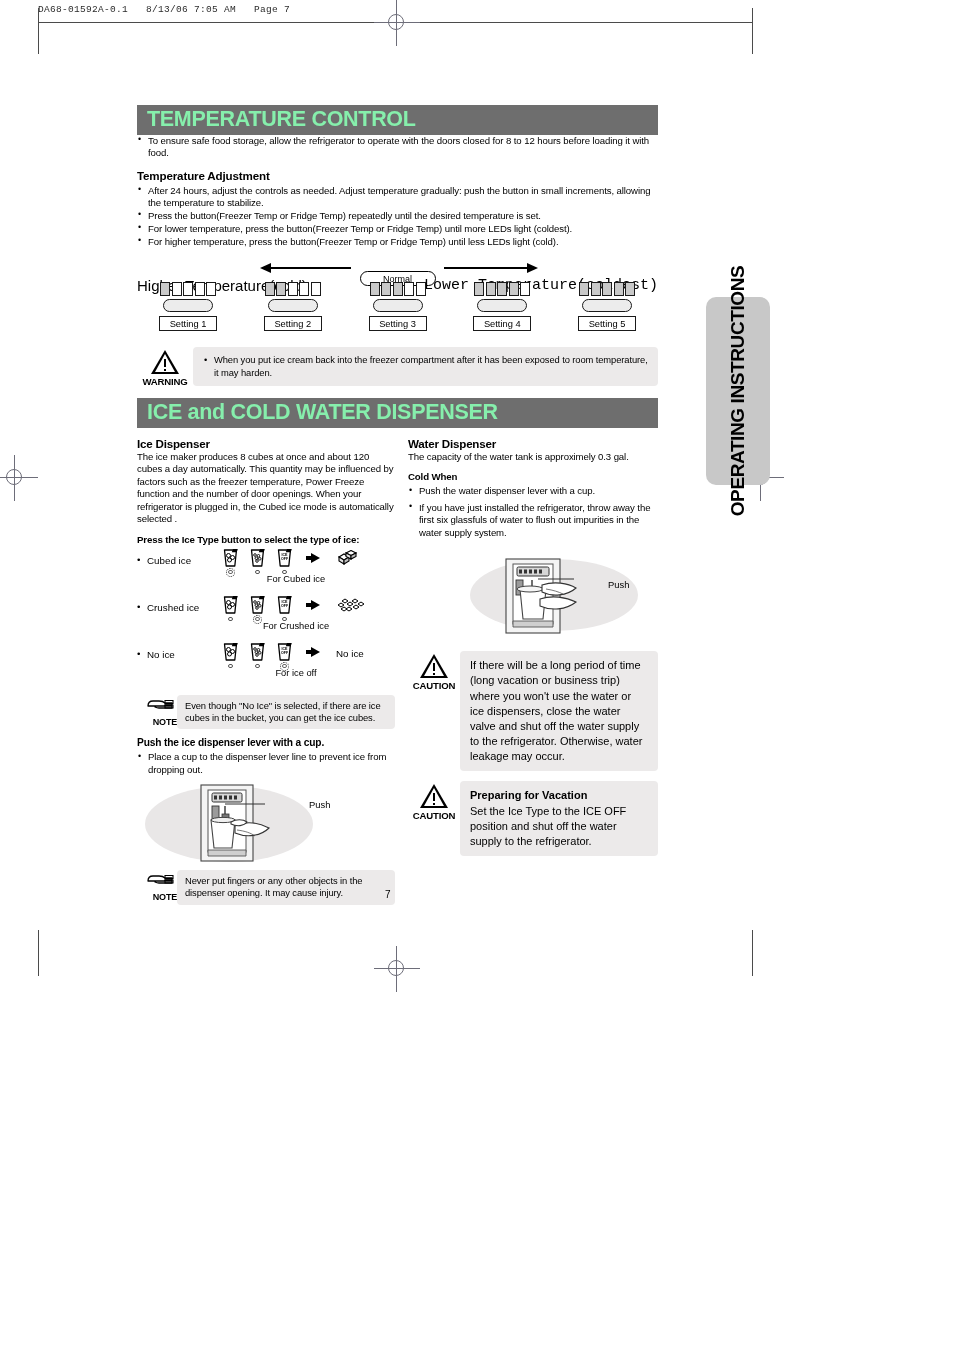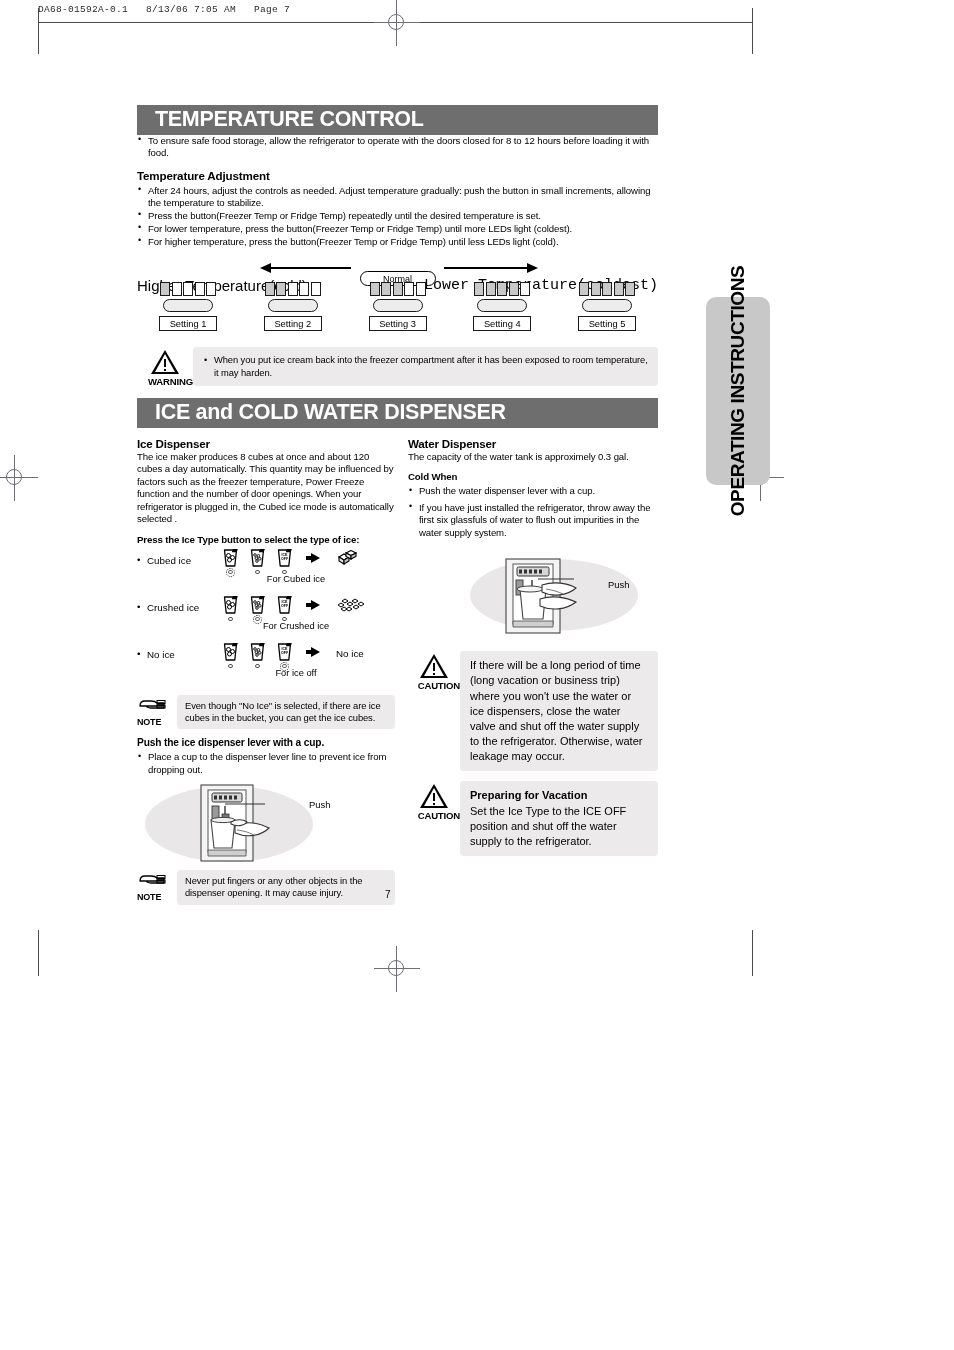--- a/index.html
+++ b/index.html
@@ -71,25 +71,25 @@
   .content {
     position: absolute;
     left: 137px;
     top: 105px;
     width: 521px;
   }
 
   
   .titlebar {
     background: #6e6e6e;
-    color: #ffffff;
+    color: #86efac;
     font-size: 21.5px;
     font-weight: bold;
     letter-spacing: -0.3px;
-    padding: 3px 0 4px 18px;
+    padding: 3px 0 4px 10px;
     line-height: 1.05;
   }
 
   h3.sub {
     font-size: 11.6px;
     font-weight: bold;
     margin: 7px 0 3px 0;
     letter-spacing: -0.15px;
   }
   h3.sub.tight { margin-top: 9px; }
@@ -215,21 +215,21 @@
 
   
   .alertbox {
     display: flex;
     align-items: flex-start;
     margin-top: 10px;
   }
   .alert-mark {
     width: 56px;
     flex: 0 0 56px;
-    text-align: right;
+    text-align: center;
     padding-top: 3px;
   }
   .tri {
     width: 0; height: 0;
     margin: 0 auto;
     border-left: 14px solid transparent;
     border-right: 14px solid transparent;
     border-bottom: 24px solid #000;
     position: relative;
   }
@@ -428,21 +428,21 @@
 
   
   .notebox {
     display: flex;
     align-items: flex-start;
     margin-top: 9px;
   }
   .note-mark {
     width: 40px;
     flex: 0 0 40px;
-    text-align: left;
+    text-align: right;
     padding-top: 2px;
   }
   .note-word {
     font-size: 9px;
     font-weight: bold;
     margin-top: 0px;
     letter-spacing: -0.2px;
   }
   .note-body {
     flex: 1;

